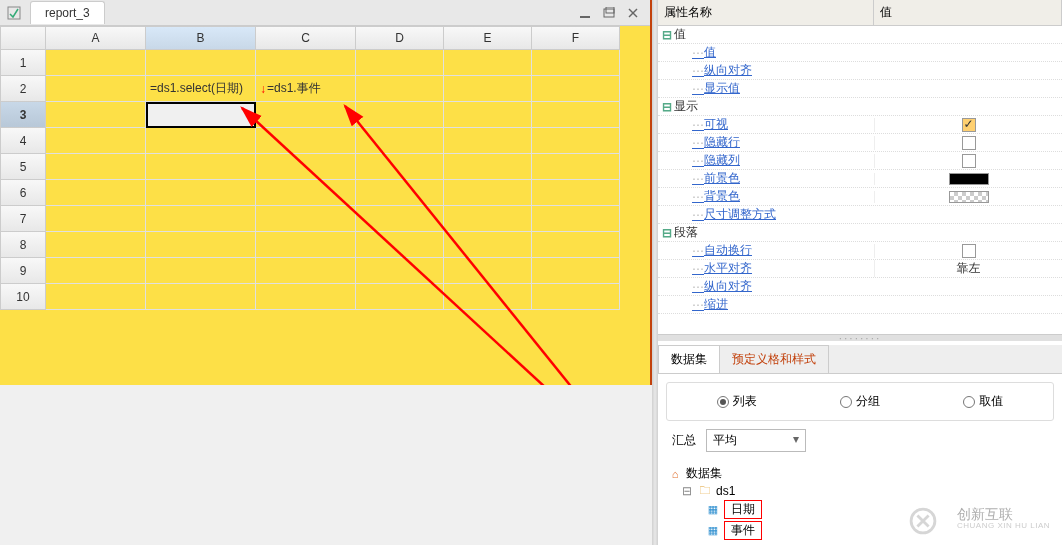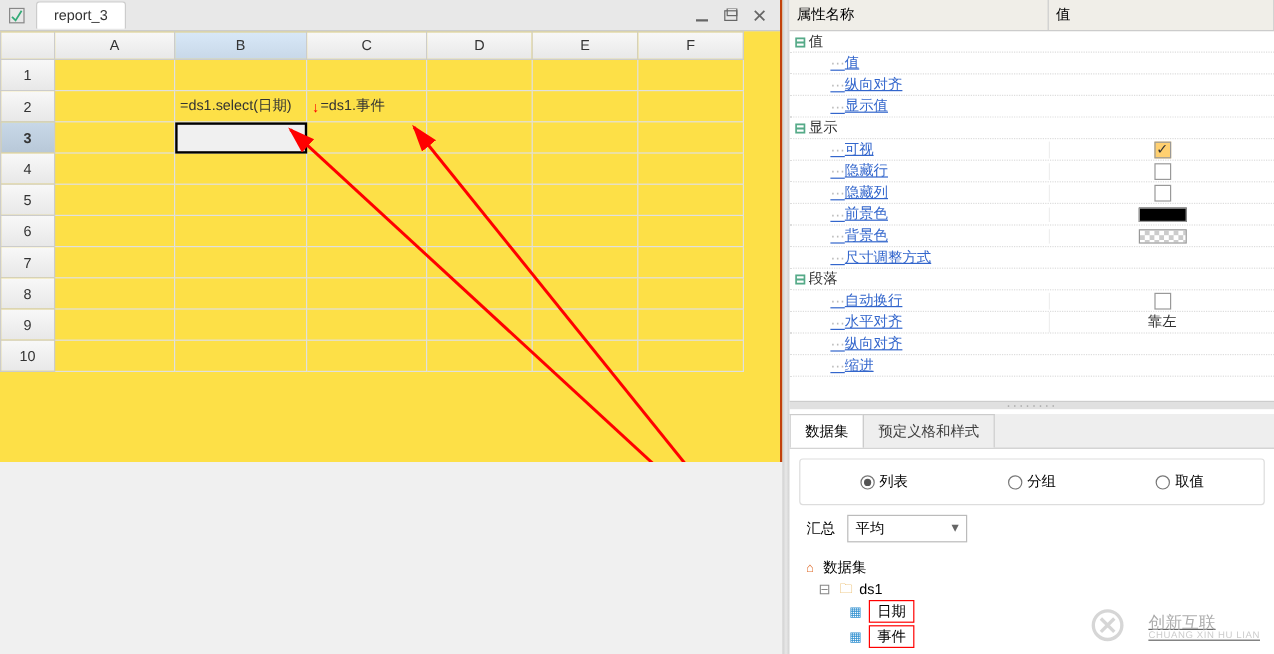--- a/index.html
+++ b/index.html
@@ -55,41 +55,41 @@
     .checkbox.checked::after { content:"✓"; position:absolute; top:-2px; left:1px; font-size:12px; color:#333; }
     .swatch { width: 40px; height: 12px; border:1px solid #999; }
     .swatch.black { background:#000; }
     .swatch.checker { background: repeating-conic-gradient(#ccc 0 25%, #fff 0 50%) 0 0/8px 8px; }
 
     .grip { height: 6px; background: #e0e0e0; display:flex; justify-content:center; align-items:center; color:#aaa; letter-spacing:2px; }
 
     
     .bottom-tabs-bar { display:flex; border-bottom:1px solid #ccc; background:#eee; margin-top:4px; }
     .btab { padding:5px 12px; border:1px solid #ccc; border-bottom:none; background:#fff; margin-right:-1px; }
-    .btab.inactive { background:#eee; color:#404040; }
+    .btab.inactive { background:#eee; color:#c2410c; }
 
     .radio-row { display:flex; justify-content:space-around; padding:10px 8px; border:1px solid #ddd; margin:8px; border-radius:3px; }
     .radio-opt { display:flex; align-items:center; gap:4px; }
     .radio { width:12px; height:12px; border:1px solid #777; border-radius:50%; display:inline-block; position:relative; }
     .radio.on::after { content:""; position:absolute; inset:2px; background:#555; border-radius:50%; }
 
     .summary-row { display:flex; align-items:center; gap:10px; padding:0 14px 8px 14px; }
     .summary-row .sel-box { border:1px solid #bbb; padding:2px 30px 2px 6px; background:#fff; position:relative; min-width:100px; }
     .summary-row .sel-box::after { content:"▾"; position:absolute; right:6px; top:2px; color:#666; }
 
     .ds-tree { padding:4px 10px; }
     .ds-tree .node { display:flex; align-items:center; gap:4px; padding:1px 0; }
     .ds-tree .toggle { width:12px; color:#888; }
     .ds-tree .icn { width:14px; height:14px; display:inline-flex; align-items:center; justify-content:center; font-size:11px; }
     .ds-tree .folder-icn { color:#e0a030; }
     .ds-tree .home-icn { color:#e07030; }
     .ds-tree .field-icn { color:#3090d0; }
     .ds-tree .boxed { border:1px solid red; padding:0 6px; }
 
-    .logo { position:absolute; right:12px; bottom:10px; display:flex; align-items:flex-end; gap:20px; opacity:0.6;text-decoration:underline; }
+    .logo { position:absolute; right:12px; bottom:10px; display:flex; align-items:flex-start; gap:20px; opacity:0.6; }
     .logo .mark { width:28px; height:28px; }
     .logo .txt { display:flex; flex-direction:column; line-height:1.1; }
     .logo .cn { font-size:14px; color:#777; }
     .logo .en { font-size:8px; color:#aaa; letter-spacing:0.5px; }
 
     
     .prop-body::-webkit-scrollbar { width:16px; }
     .prop-body::-webkit-scrollbar-track { background:#eee; }
     .prop-body::-webkit-scrollbar-thumb { background:#ccc; border:1px solid #aaa; }
   </style>

